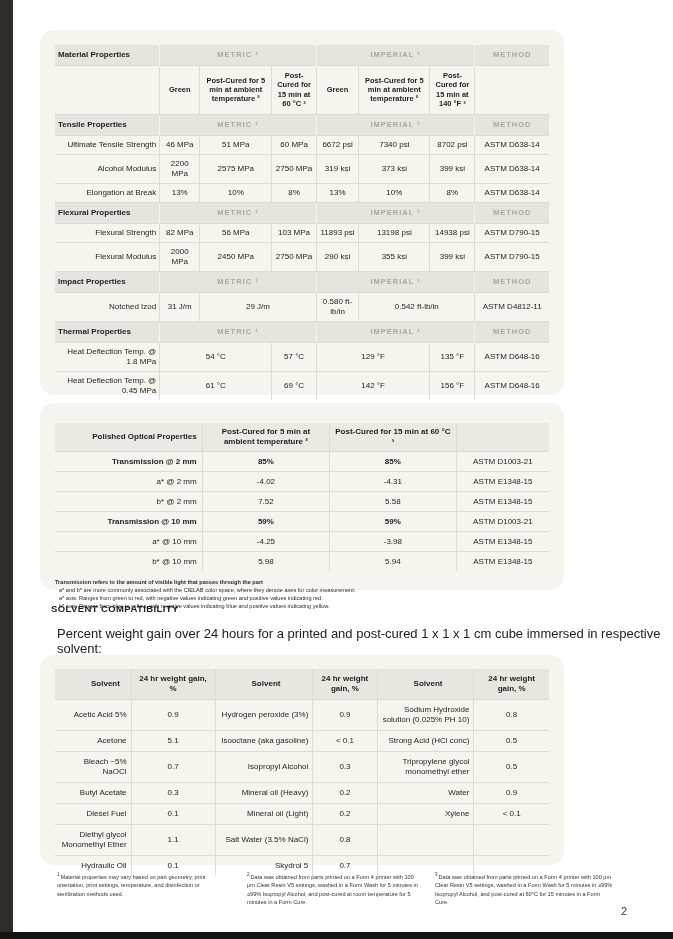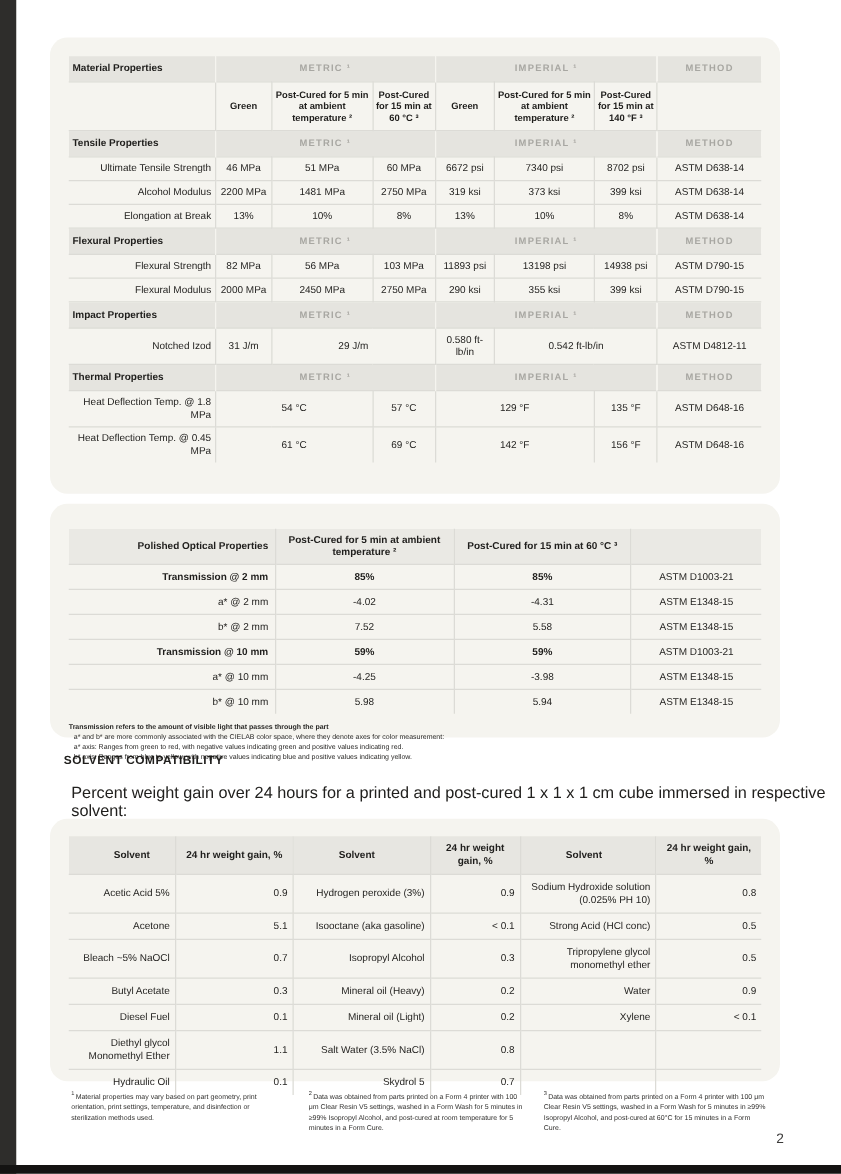--- a/index.html
+++ b/index.html
@@ -10,21 +10,21 @@
     font-family: "Liberation Sans", sans-serif;
     color: #1f1e1c;
     overflow: hidden;
   }
   .left-strip { position: absolute; left: 0; top: 0; width: 13px; height: 939px; background: #2e2d2b; }
   .bottom-strip { position: absolute; left: 0; top: 932px; width: 673px; height: 7px; background: #141312; }
 
   .card {
     position: absolute;
     left: 40px;
-    width: 584px;
+    width: 524px;
     background: #f5f4ef;
     border-radius: 14px;
     padding: 15px;
   }
   .card1 { top: 30px; height: 365px; }
   .card2 { top: 403px; height: 187px; padding-top: 20px; }
   .card3 { top: 655px; height: 210px; padding-top: 14px; }
 
   table { border-collapse: collapse; table-layout: fixed; width: 100%; }
   td { border: 1px solid #dcdbd6; font-size: 8px; line-height: 1.25; padding: 4px 3px; text-align: center; vertical-align: middle; overflow: hidden; }
@@ -46,21 +46,21 @@
   tr.opt-strong td { font-weight: bold; border-top: 1px solid #c4c3be; }
   tr.opt-strong td.method { font-weight: normal; }
 
   .opt-notes { margin-top: 7px; font-size: 5.6px; line-height: 1.45; color: #2a2927; }
   .opt-notes .n0 { font-weight: bold; }
   .opt-notes .ind { padding-left: 4px; }
 
   .solv-head td { background: #e7e6e1; font-weight: bold; padding: 6px 4px; font-size: 8px; }
   .solv-head td.name { text-align: left; padding-left: 36px; }
   .solv-table td { padding: 5px 4px; }
-  .solv-table td.val { text-align: right; }
+  .solv-table td.val { text-align: center; }
 
   .section-heading { position: absolute; left: 51px; top: 603px; font-size: 9.5px; font-weight: bold; letter-spacing: 0.4px; }
   .intro { position: absolute; left: 57px; top: 626px; font-size: 13px; color: #21201e; }
 
   .footnotes { position: absolute; left: 57px; top: 872px; width: 560px; display: flex; }
   .fn { font-size: 5.6px; line-height: 1.5; color: #333230; }
   .fn1 { width: 152px; margin-right: 38px; }
   .fn2 { width: 176px; margin-right: 12px; }
   .fn3 { width: 180px; }
   .fn-sup { vertical-align: super; font-size: 4.5px; margin-right: 1px; }
@@ -115,21 +115,21 @@
       <td>51 MPa</td>
       <td>60 MPa</td>
       <td>6672 psi</td>
       <td>7340 psi</td>
       <td>8702 psi</td>
       <td>ASTM D638-14</td>
     </tr>
     <tr>
       <td class="name">Alcohol Modulus</td>
       <td>2200 MPa</td>
-      <td>1481 MPa</td>
+      <td>2575 MPa</td>
       <td>2750 MPa</td>
       <td>319 ksi</td>
       <td>373 ksi</td>
       <td>399 ksi</td>
       <td>ASTM D638-14</td>
     </tr>
     <tr>
       <td class="name">Elongation at Break</td>
       <td>13%</td>
       <td>10%</td>

